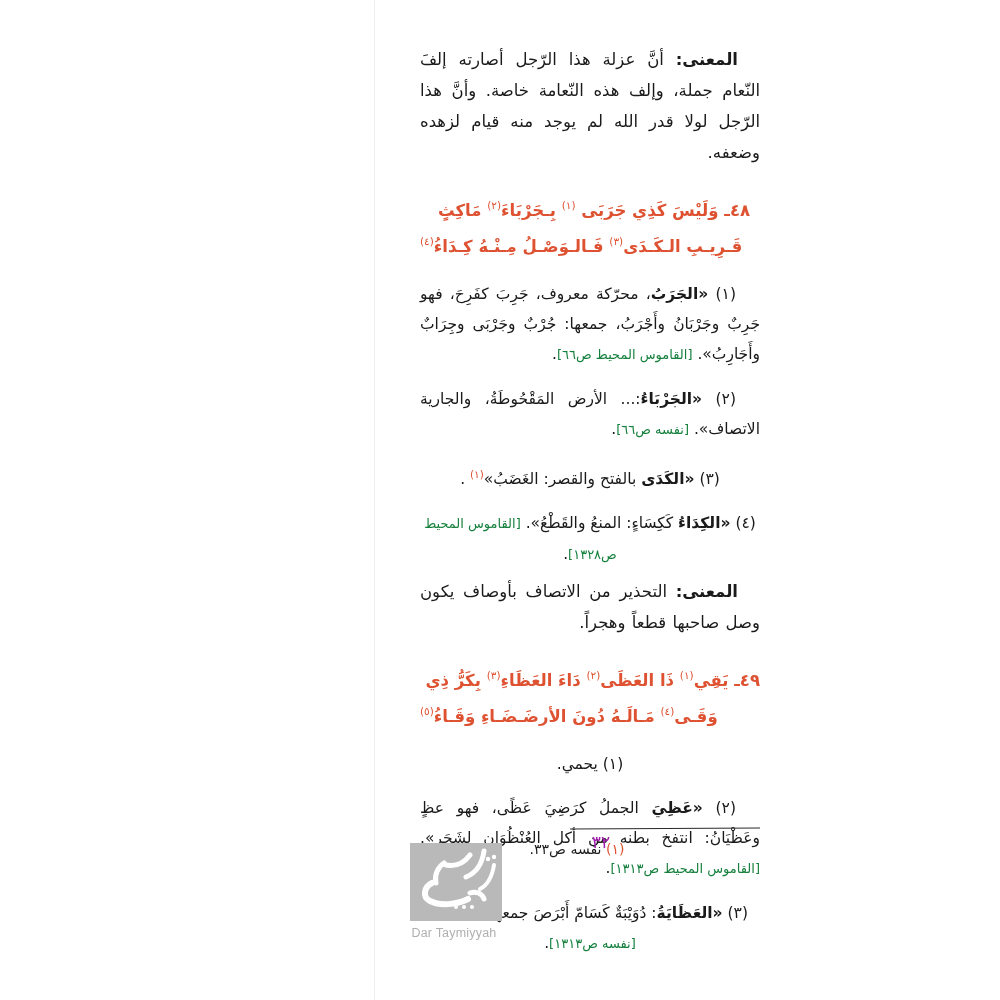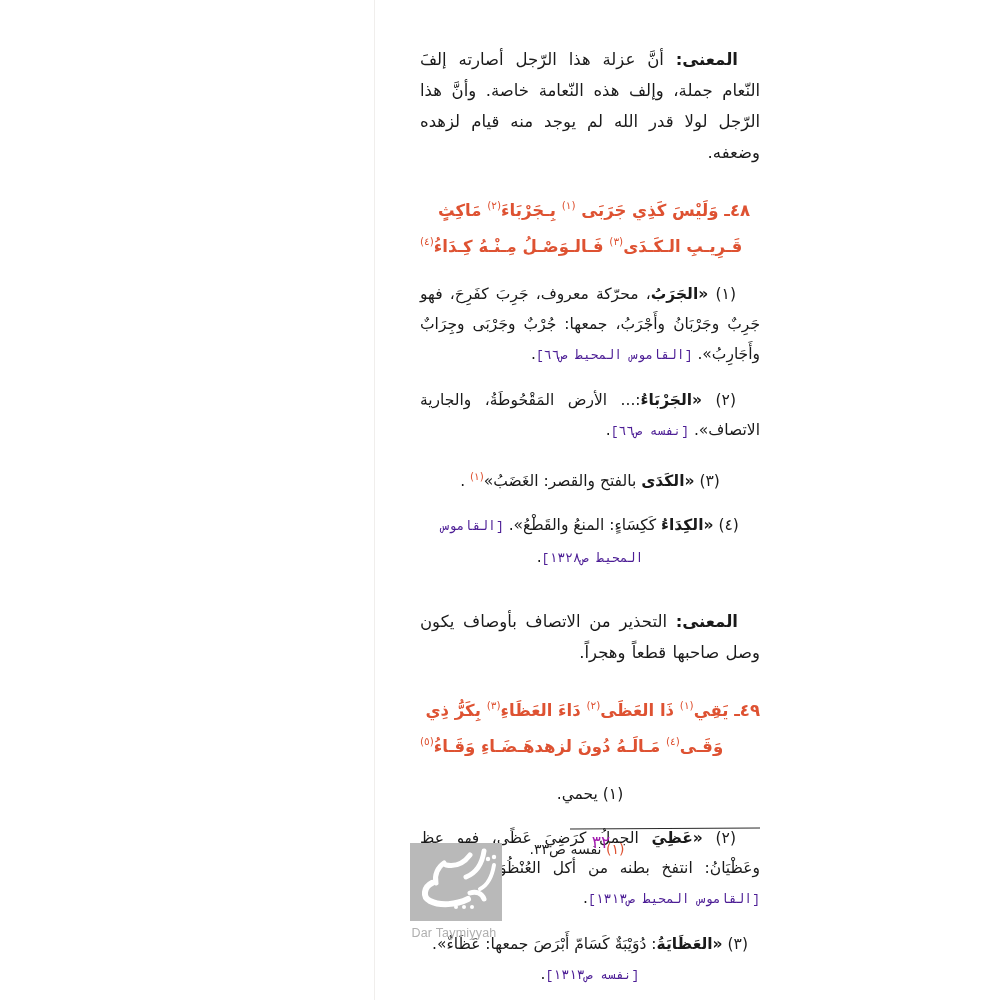--- a/index.html
+++ b/index.html
@@ -81,21 +81,21 @@
   
   .note {
     font-size: 15.5px;
     line-height: 30px;
     margin: 14px 0 0 0;
     text-align: justify;
     text-indent: 24px;
   }
   .note .marker { }
   .note .term { font-weight: 700; }
-  .src { color: #4c1d95; font-size: 13px; font-family: Liberation Mono, monospace; }
+  .src { color: #15803d; font-size: 13px; }
 
   
   .footnote-area {
     position: absolute;
     left: 218px;
     right: 240px;
     top: 828px;
     direction: rtl;
   }
   .fn-rule {
@@ -168,25 +168,25 @@
     </div>
 
     <p class="note"><span class="marker">(١)</span> <span class="term">«الجَرَبُ</span><span>، محرّكة معروف، جَرِبَ كفَرِحَ، فهو جَرِبٌ وجَرْبَانُ وأَجْرَبُ، جمعها: جُرْبٌ وجَرْبَى وجِرَابٌ وأَجَارِبُ».</span> <span class="src">[القاموس المحيط ص٦٦]</span><span>.</span></p>
 
     <p class="note"><span class="marker">(٢)</span> <span class="term">«الجَرْبَاءُ</span><span>:... الأرض المَقْحُوطَةُ، والجارية الاتصاف».</span> <span class="src">[نفسه ص٦٦]</span><span>.</span></p>
 
     <p class="note" style="text-align:center; text-indent:0;"><span class="marker">(٣)</span> <span class="term">«الكَدَى</span><span> بالفتح والقصر: الغَضَبُ»</span><span class="sup sup-red">(١)</span> <span>.</span></p>
 
     <p class="note" style="text-align:center; text-indent:0;"><span class="marker">(٤)</span> <span class="term">«الكِدَاءُ</span><span> كَكِسَاءٍ: المنعُ والقَطْعُ».</span> <span class="src">[القاموس المحيط ص١٣٢٨]</span><span>.</span></p>
 
-    <p class="para indent" style="margin-top:32px;"><span class="lead">المعنى:</span><span> التحذير من الاتصاف بأوصاف يكون وصل صاحبها قطعاً وهجراً.</span></p>
+    <p class="para indent" style="margin-top:6px;"><span class="lead">المعنى:</span><span> التحذير من الاتصاف بأوصاف يكون وصل صاحبها قطعاً وهجراً.</span></p>
 
     <div class="verse-block">
       <div class="verse-line-1" style="padding-left:30px;"><span class="verse-num">٤٩</span><span>ـ</span> <span>يَقِي</span><span class="sup sup-red">(١)</span><span> ذَا العَظَى</span><span class="sup sup-red">(٢)</span><span> دَاءَ العَظَاءِ</span><span class="sup sup-red">(٣)</span><span> بِكَرُّ ذِي</span></div>
-      <div class="verse-line-2"><span>وَقَـى</span><span class="sup sup-red">(٤)</span><span> مَـالَـهُ دُونَ لزهدهَـضَـاءِ وَقَـاءُ</span><span class="sup sup-red">(٥)</span></div>
+      <div class="verse-line-2"><span>وَقَـى</span><span class="sup sup-red">(٤)</span><span> مَـالَـهُ دُونَ الأرضَـضَـاءِ وَقَـاءُ</span><span class="sup sup-red">(٥)</span></div>
     </div>
 
     <p class="note" style="text-align:center; text-indent:0; margin-top:16px;"><span class="marker">(١)</span><span> يحمي.</span></p>
 
     <p class="note"><span class="marker">(٢)</span> <span class="term">«عَظِيَ</span><span> الجملُ كرَضِيَ عَظًى، فهو عظٍ وعَظْيَانُ: انتفخ بطنه من أكل العُنْظُوَانِ لِشَجَرٍ».</span> <span class="src">[القاموس المحيط ص١٣١٣]</span><span>.</span></p>
 
     <p class="note" style="text-align:center; text-indent:0;"><span class="marker">(٣)</span> <span class="term">«العَظَايَةُ</span><span>: دُوَيْبَةٌ كَسَامّ أَبْرَصَ جمعها: عَظَاءٌ».</span> <span class="src">[نفسه ص١٣١٣]</span><span>.</span></p>
 
 
   </div>

